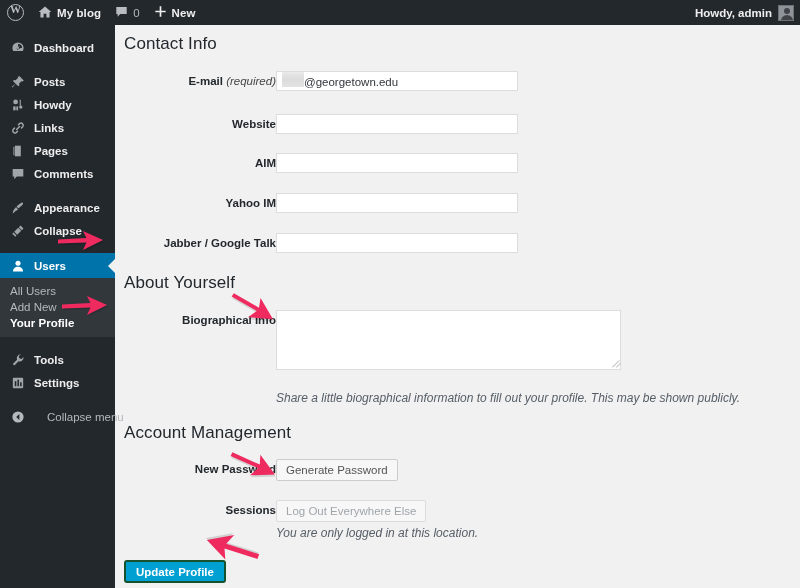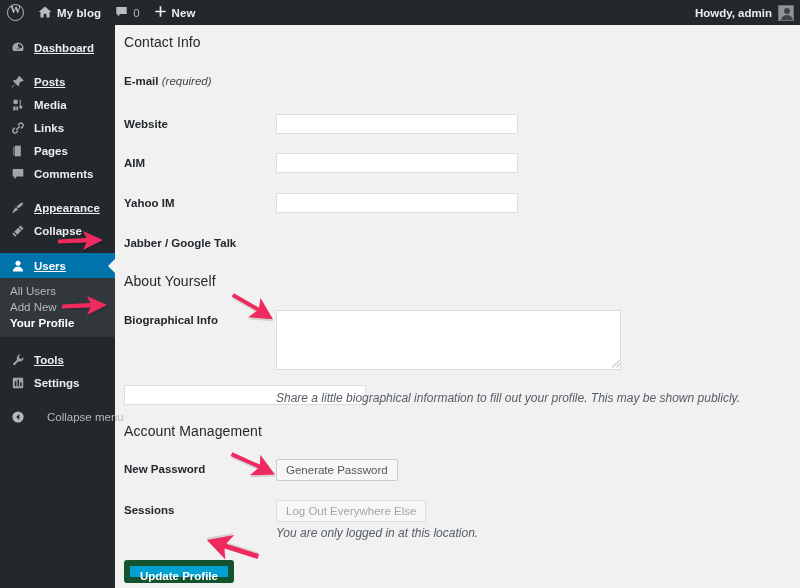--- a/index.html
+++ b/index.html
@@ -100,21 +100,21 @@
     display: flex;
     align-items: center;
     height: 23px;
     padding-left: 10px;
     gap: 9px;
     color: #eeeeee;
     font-size: 11.5px;
     font-weight: bold;
     white-space: nowrap;
   }
-  .menu-item.spaced { margin-top: 11px; text-decoration: underline; }
+  .menu-item.spaced { margin-top: 11px; }
   .menu-item.current {
     background: #0073aa;
     color: #ffffff;
     height: 25px;
   }
   .menu-item.current::after {
     content: "";
     position: absolute;
     right: 0; top: 50%;
     margin-top: -7px;
@@ -158,37 +158,38 @@
   #content {
     position: absolute;
     left: 115px; top: 25px;
     width: 685px; height: 563px;
     background: #f1f1f1;
     padding: 0;
     overflow: hidden;
   }
 
   h2.section-title {
-    font-size: 14px;
+    font-size: 17px;
     font-weight: normal;
     color: #23282d;
     letter-spacing: .1px;
   }
 
   .frow {
     display: flex;
     align-items: flex-start;
   }
   .flabel {
     width: 152px;
     flex: 0 0 152px;
     font-size: 11.5px;
     font-weight: bold;
     color: #23282d;
     padding-top: 4px;
+    text-align: right;
   }
   .flabel .req {
     font-weight: normal;
     font-style: italic;
     color: #444;
   }
   .fctl { flex: 1 1 auto; }
 
   input.text, .fake-input {
     width: 242px;
@@ -273,21 +274,21 @@
     white-space: nowrap;
   }
   .btn-secondary.disabled {
     background: #f7f7f7;
     border-color: #dddddd;
     color: #a0a5aa;
   }
   .btn-primary {
     display: inline-block;
     background: #00a0d2;
-    border: 6px solid #14532d;
+    border: 2px solid #14532d;
     color: #ffffff;
     font-size: 11.5px;
     font-weight: bold;
     font-family: "Liberation Sans", sans-serif;
     height: 23px;
     line-height: 21px;
     padding: 0 10px;
     border-radius: 3px;
     white-space: nowrap;
   }
@@ -371,21 +372,21 @@
       <span class="mi-icon">
         <svg width="14" height="14" viewBox="0 0 20 20" fill="currentColor">
           <circle cx="6.6" cy="5.6" r="3.4"></circle>
           <path d="M12.4 2.6 H14 V11 H12.4 Z"></path>
           <path d="M14 10.6 A2.4 2.4 0 1 0 14 15.4 A2.4 2.4 0 1 0 14 10.6 Z"></path>
           <path d="M2.8 11.5 H10.4 V17.6 H2.8 Z" opacity="0"></path>
           <path d="M3.1 12 L6.6 12 L6.6 17.6 L3.1 17.6 Z"></path>
           <path d="M7.6 12 L10.2 12 L10.2 17.6 L7.6 17.6 Z"></path>
         </svg>
       </span>
-      <span>Media</span>
+      <span>Howdy</span>
     </div>
 
     <div class="menu-item">
       <span class="mi-icon">
         <svg width="14" height="14" viewBox="0 0 20 20" fill="none" stroke="currentColor" stroke-width="2.1" stroke-linecap="round">
           <path d="M8 12.2 L12.2 8"></path>
           <path d="M10.6 5.4 L12.6 3.4 A3.2 3.2 0 0 1 17 7.8 L15 9.8"></path>
           <path d="M9.4 14.6 L7.4 16.6 A3.2 3.2 0 0 1 3 12.2 L5 10.2"></path>
         </svg>
       </span>
@@ -483,20 +484,26 @@
 
   <div id="content">
 
     <h2 class="section-title" style="position:absolute;left:9px;top:9px;">Contact Info</h2>
 
     <div class="frow" style="position:absolute;left:9px;top:46px;width:420px;">
       <div class="flabel">
         <span>E-mail</span>
         <span class="req">(required)</span>
       </div>
+      <div class="fctl">
+        <div class="fake-input">
+          <span class="redact-top"></span>
+          <span class="redact"></span><span>@georgetown.edu</span>
+        </div>
+      </div>
     </div>
 
     <div class="frow" style="position:absolute;left:9px;top:89px;width:420px;">
       <div class="flabel">Website</div>
       <div class="fctl">
         <input class="text" type="text" value="" style="">
       </div>
     </div>
 
     <div class="frow" style="position:absolute;left:9px;top:128px;width:420px;">
@@ -506,21 +513,21 @@
       </div>
     </div>
 
     <div class="frow" style="position:absolute;left:9px;top:168px;width:420px;">
       <div class="flabel">Yahoo IM</div>
       <div class="fctl">
         <input class="text" type="text" value="" style="">
       </div>
     </div>
 
-    <div class="frow" style="position:absolute;left:9px;top:208px;width:420px;flex-direction:column;">
+    <div class="frow" style="position:absolute;left:9px;top:208px;width:420px;">
       <div class="flabel">Jabber / Google Talk</div>
       <div class="fctl">
         <input class="text" type="text" value="" style="">
       </div>
     </div>
 
     <h2 class="section-title" style="position:absolute;left:9px;top:248px;">About Yourself</h2>
 
     <div class="frow" style="position:absolute;left:9px;top:285px;width:560px;">
       <div class="flabel">Biographical Info</div>

